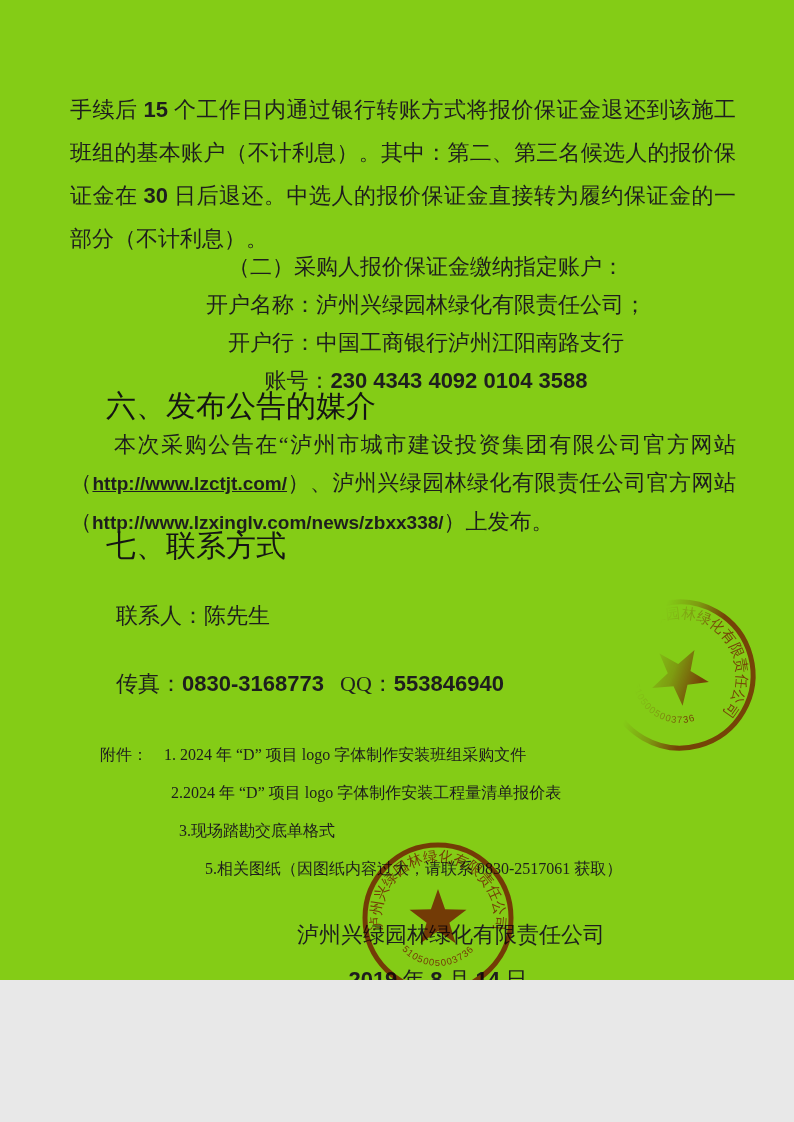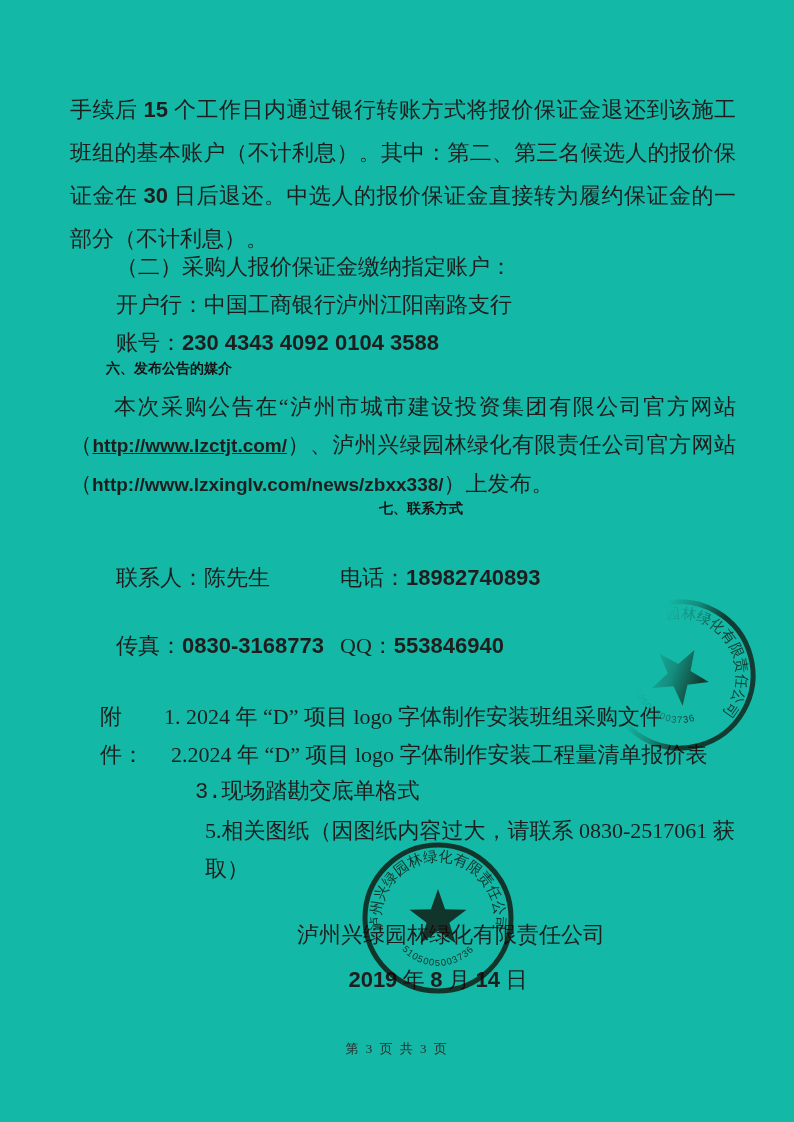--- a/index.html
+++ b/index.html
@@ -1,43 +1,43 @@
 <!DOCTYPE html>
 <html><head>
 <meta charset="utf-8">
 <style>
   html,body{margin:0;padding:0;background:#e8e8e8;}
   .page{
-    position:relative;width:794px;height:1122px;margin:0 auto;
-    background:#14b8a6;overflow:hidden;
+    position:relative;width:794px;height:980px;margin:0 auto;
+    background:#84cc16;overflow:hidden;
     font-family:"Liberation Serif","DejaVu Serif",serif;
     color:#1e1e1e;
   }
   .content{position:absolute;left:70px;right:58px;top:88px;z-index:1;}
   .num{font-family:"Liberation Sans","DejaVu Sans",sans-serif;font-weight:700;}
   .intro{font-size:22px;line-height:43px;text-align:justify;margin:0;}
-  .bodyline{font-size:22px;line-height:38px;padding-left:46px;}
+  .bodyline{font-size:22px;line-height:38px;padding-left:46px;text-align:center;}
   .acct-heading{margin-top:-12px;}
   .sec-title{
     font-family:"Liberation Sans","DejaVu Sans",sans-serif;
-    font-weight:700;font-size:14px;line-height:40px;padding-left:36px;color:#141414;
+    font-weight:400;font-size:30px;line-height:40px;padding-left:36px;color:#141414;
   }
   .sec-title.six{margin-top:-14px;}
-  .sec-title.seven{margin-top:-16px;text-align:center;}
+  .sec-title.seven{margin-top:-16px;}
   .media{font-size:22px;line-height:38px;text-align:justify;text-indent:44px;margin:0;}
   .url{font-family:"Liberation Sans","DejaVu Sans",sans-serif;font-weight:700;font-size:19px;}
   .url.u{text-decoration:underline;}
   .nowrap{white-space:nowrap;}
   .contact-row{display:flex;padding-left:46px;font-size:22px;line-height:36px;margin-top:32px;}
   .contact-row .c1{width:224px;flex:none;}
-  .attach{display:flex;margin-top:34px;padding-left:30px;font-size:22px;line-height:38px;}
+  .attach{display:flex;margin-top:34px;padding-left:30px;font-size:16px;line-height:38px;}
   .attach-label{flex:none;width:64px;}
   .attach-items{flex:1;}
   .attach-items .item:nth-child(2){margin-left:7px;}
-  .attach-items .item:nth-child(3){margin-left:31px;font-family:Liberation Mono, monospace;}
+  .attach-items .item:nth-child(3){margin-left:15px;}
   .attach-items .item:nth-child(4){margin-left:41px;}
   .attach-items .item:nth-child(5){margin-left:25px;}
   .sig{margin-top:25px;text-align:center;font-size:22px;}
   .sig-company{line-height:44px;transform:translateX(48px);}
   .sig-date{line-height:46px;transform:translateX(35px);}
   .footer{
     position:absolute;top:1040px;left:0;width:100%;text-align:center;
     font-size:13px;letter-spacing:2px;color:#2b2b2b;z-index:1;
   }
   .stamp{position:absolute;width:160px;height:160px;mix-blend-mode:multiply;z-index:5;pointer-events:none;}
@@ -55,34 +55,34 @@
 <body>
 
 <div class="page">
 
   <div class="content">
 
     <p class="intro"><span>手续后 </span><span class="num">15</span><span> 个工作日内通过银行转账方式将报价保证金退还到该施工班组的基本账户（不计利息）。其中：第二、第三名候选人的报价保证金在 </span><span class="num">30</span><span> 日后退还。中选人的报价保证金直接转为履约保证金的一部分（不计利息）。</span></p>
 
     <div class="bodyline acct-heading">（二）采购人报价保证金缴纳指定账户：</div>
 
+    <div class="bodyline"><span>开户名称：</span><span>泸州兴绿园林绿化有限责任公司；</span></div>
 
     <div class="bodyline"><span>开户行：</span><span>中国工商银行泸州江阳南路支行</span></div>
 
     <div class="bodyline"><span>账号：</span><span class="num">230 4343 4092 0104 3588</span></div>
 
     <div class="sec-title six">六、发布公告的媒介</div>
 
     <p class="media"><span>本次采购公告在“泸州市城市建设投资集团有限公司官方网站</span><span class="nowrap"><span>（</span><span class="url u">http://www.lzctjt.com/</span><span>）、</span></span><span>泸州兴绿园林绿化有限责任公司官方网站</span><span class="nowrap"><span>（</span><span class="url">http://www.lzxinglv.com/news/zbxx338/</span><span>）</span></span><span>上发布。</span></p>
 
     <div class="sec-title seven">七、联系方式</div>
 
     <div class="contact-row">
       <span class="c1"><span>联系人：</span><span>陈先生</span></span>
-      <span><span>电话：</span><span class="num">18982740893</span></span>
     </div>
 
     <div class="contact-row">
       <span class="c1"><span>传真：</span><span class="num">0830-3168773</span></span>
       <span><span>QQ：</span><span class="num">553846940</span></span>
     </div>
 
     <div class="attach">
       <div class="attach-label">附件：</div>
       <div class="attach-items">

